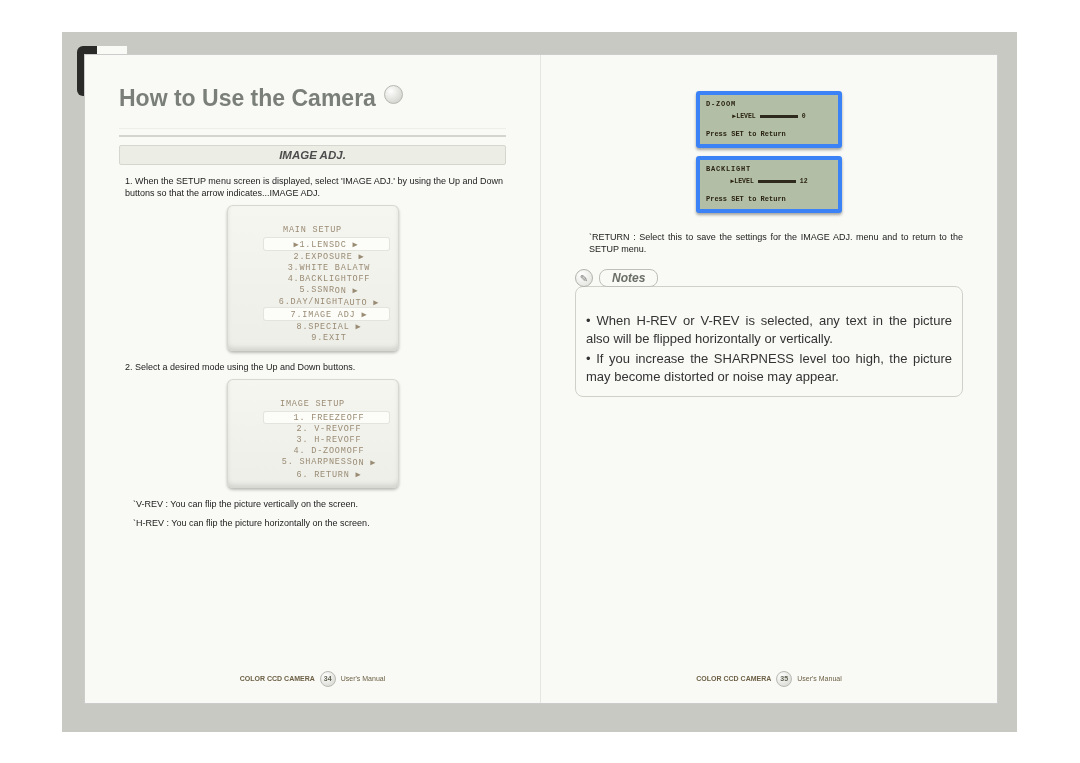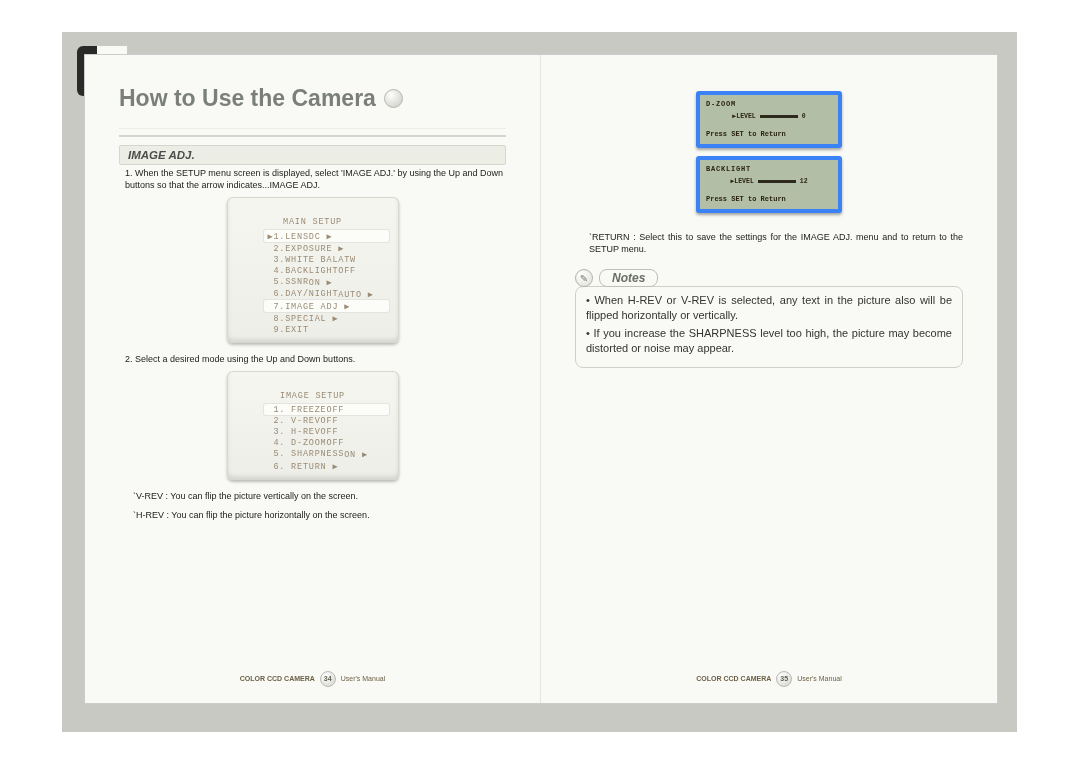--- a/index.html
+++ b/index.html
@@ -43,21 +43,21 @@
     color: #333;
   }
   .page-left { border-right: 1px solid #e5e6e0; }
   .title {
     font-size: 23px;
     font-weight: bold;
     color: #7b7f7a;
     padding-bottom: 6px;
     margin-bottom: 10px;
     display: flex;
-    align-items: center;
+    align-items: flex-start;
     gap: 8px;
   }
   .title .orb {
     width: 17px;
     height: 17px;
     border-radius: 50%;
     background: radial-gradient(circle at 35% 30%, #fefefd, #c9cac3);
     border: 1px solid #b6b7b0;
   }
   .title-underline {
@@ -65,24 +65,25 @@
     border-bottom: 2px solid #d4d5cf;
     border-top: 1px solid #eeeee9;
     margin-bottom: 8px;
   }
   .subheader {
     background: #eceee6;
     color: #4c4c4c;
     font-size: 11.5px;
     font-weight: bold;
     font-style: italic;
-    padding: 3px 8px;
+    padding: 3px 17px;
     border: 1px solid #d5d7ce;
     border-radius: 2px;
-    margin-bottom: 2px;
+    margin-bottom: 10px;
+    text-align: center;
   }
   .body-text {
     font-size: 9px;
     line-height: 1.35;
     color: #222;
     margin: 0 0 6px 6px;
   }
   .indent { margin-left: 14px; }
   .justify { text-align: justify; }
   .osd-screen {
@@ -93,21 +94,21 @@
     background: linear-gradient(#f5f6f0,#edeee8);
     box-shadow: 0 2px 3px rgba(0,0,0,0.25), inset 0 0 0 1px #d7d9d1, inset 0 -3px 5px rgba(0,0,0,0.12);
     font-family: "Courier New", monospace;
     font-size: 8.5px;
     letter-spacing: 0.8px;
     color: #9a8b74;
   }
   .osd-title { text-align: center; margin: 0 0 3px 0; }
   .osd-row {
     display: flex;
-    justify-content: flex-start;
+    justify-content: center;
     padding: 0.5px 4px;
     border-radius: 2px;
     margin-left: 27px;
   }
   .osd-row .left { white-space: pre; }
   .osd-row .right { white-space: pre; }
   .osd-selected { background: #fcfdf9; box-shadow: 0 0 0 1px #e3e4de; }
   .mini-screen {
     width: 126px;
     margin: 6px auto 8px auto;
@@ -148,22 +149,22 @@
     padding: 1px 12px 1px 12px;
     font-style: italic;
     font-weight: bold;
     font-size: 12px;
     color: #6a6e67;
     background: #f9faf5;
   }
   .notes-box {
     border: 1px solid #cfd1c9;
     border-radius: 8px;
-    padding: 4px 10px 8px 10px;
-    font-size: 11px;
+    padding: 23px 10px 8px 10px;
+    font-size: 13px;
     line-height: 1.35;
   }
   .notes-box .item { margin: 2px 0 3px 0; text-align: justify;}
   .footer {
     position: absolute;
     bottom: 16px;
     left: 0; width: 100%;
     text-align: center;
     font-size: 7px;
     color: #6d6046;

